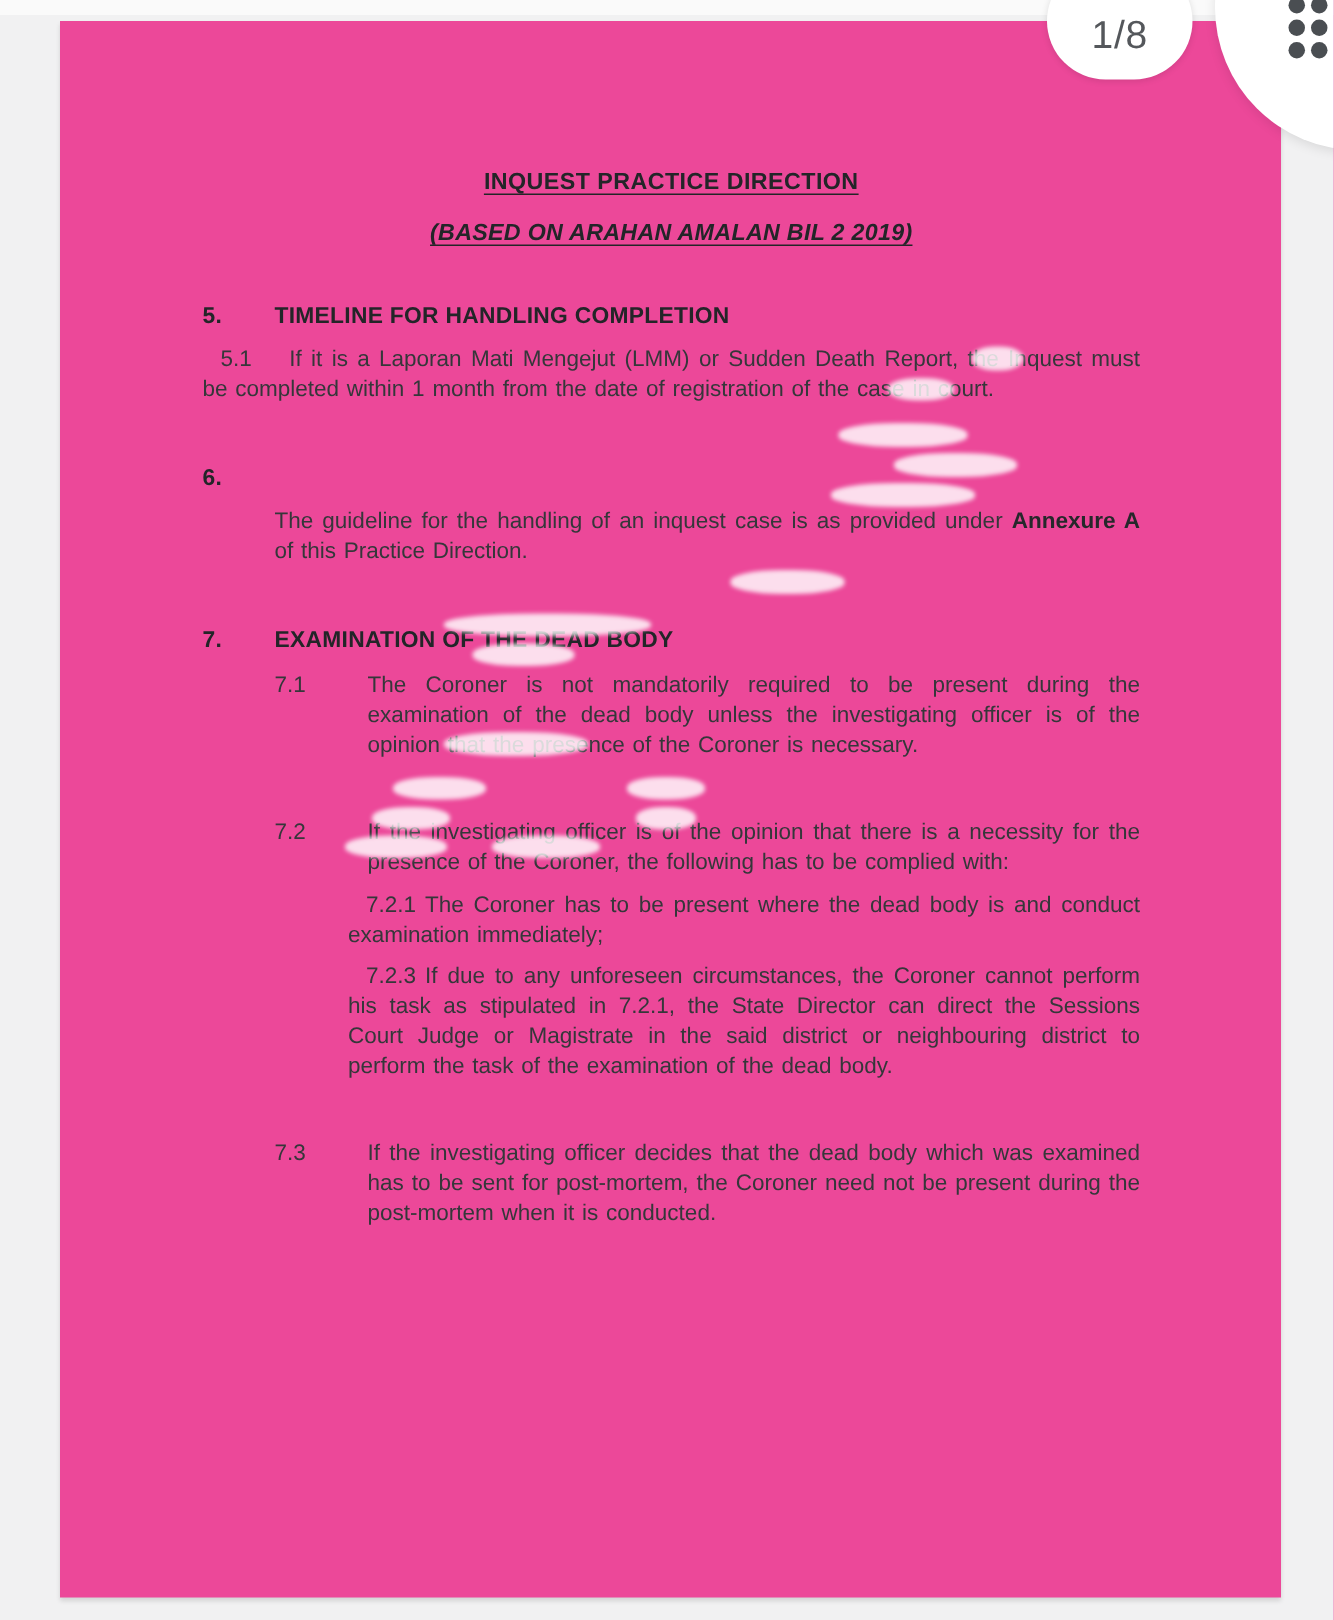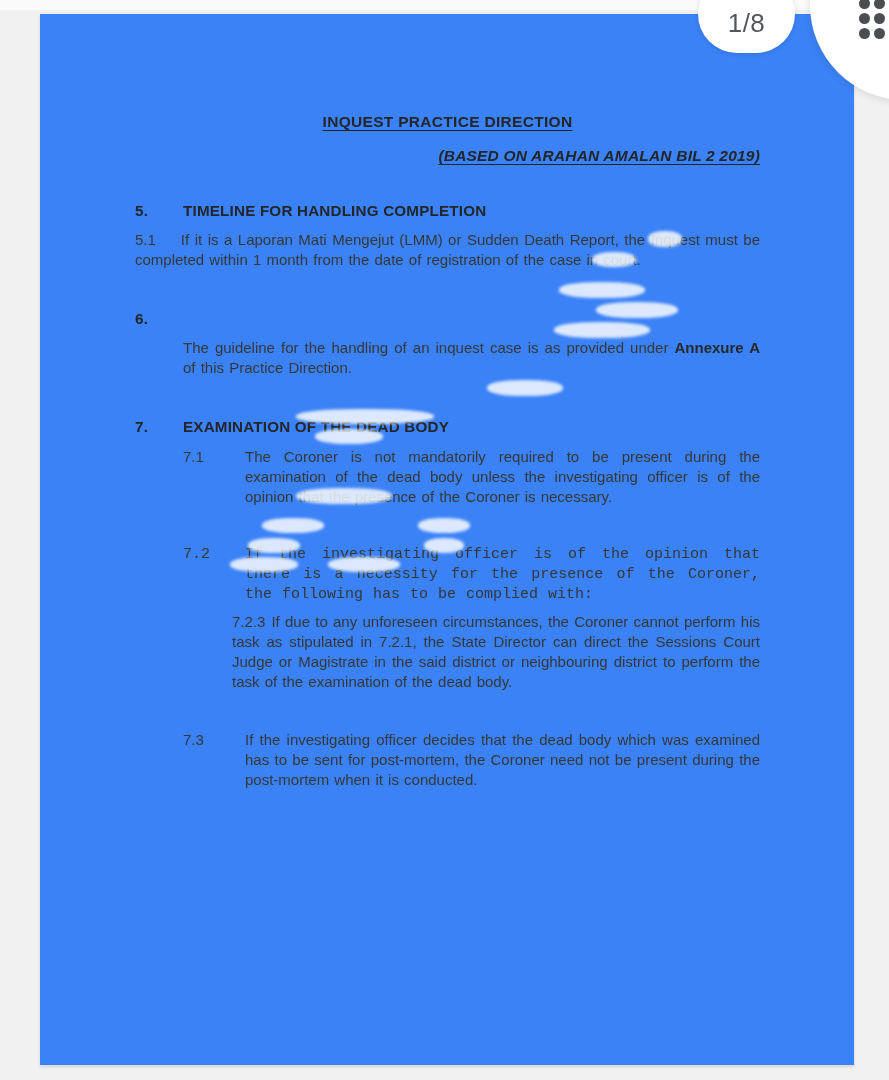--- a/index.html
+++ b/index.html
@@ -18,74 +18,74 @@
   .top-strip {
     position: absolute; left: 0; top: 0;
     width: 889px; height: 10px;
     background: #fafafa;
   }
   
   .page {
     position: absolute;
     left: 40px; top: 14px;
     width: 814px; height: 1051px;
-    background: #3b82f6;
+    background: #ec4899;
     box-shadow: 0 2px 3px rgba(0,0,0,0.12);
     box-sizing: border-box;
     padding: 98px 94px 0 95px;
     color: #35373a;
     font-size: 15px;
     line-height: 20px;
   }
   .doc-title {
     text-align: center;
     font-weight: bold;
     color: #232528;
     font-size: 15.5px;
     letter-spacing: 0.3px;
     text-decoration: underline;
     text-underline-offset: 3px;
   }
   .doc-subtitle {
     margin-top: 14px;
-    text-align: right;
+    text-align: center;
     font-weight: bold;
     font-style: italic;
     color: #232528;
     font-size: 15.5px;
     letter-spacing: 0.2px;
     text-decoration: underline;
     text-underline-offset: 3px;
   }
   .sec-head {
     display: flex;
     font-weight: bold;
     color: #232528;
     font-size: 15.2px;
     letter-spacing: 0.2px;
   }
   .sec-head .sec-num { width: 48px; flex: none; }
   p { margin: 0; }
   .jpara { text-align: justify; word-spacing: 1px; }
-  .plabel-inline { margin-right: 25px; }
+  .plabel-inline { margin-right: 25px; margin-left: 12px; }
   .hang { display: flex; margin-left: 48px; }
   .hang .plabel { width: 49px; flex: none; }
   .hang .ptext { flex: 1; text-align: justify; word-spacing: 1px; margin-left: 13px; }
   .sub-item { margin-left: 97px; }
   .sub-item .plabel-inline { margin-right: 6px; }
   .bold { font-weight: bold; color: #26282b; }
   
   .m-sec5  { margin-top: 35px; }
   .m-p51   { margin-top: 9px;  }
   .m-p52   { margin-top: 10px; }
   .m-sec6  { margin-top: 39px; }
   .m-b6    { margin-top: 9px;  }
   .m-sec7  { margin-top: 39px; }
   .m-p71   { margin-top: 10px; }
-  .m-p72   { margin-top: 38px; font-family: Liberation Mono, monospace; }
+  .m-p72   { margin-top: 38px; }
   .m-p721  { margin-top: 9px;  }
   .m-p722  { margin-top: 9px;  }
   .m-p723  { margin-top: 7px;  }
   .m-p73   { margin-top: 38px; justify-content: flex-end; }
   
   .smudge {
     position: absolute;
     background: rgba(255,255,255,0.82);
     border-radius: 45%;
     filter: blur(1.5px);
@@ -161,20 +161,21 @@
       <span class="sec-title">EXAMINATION OF THE DEAD BODY</span>
     </div>
     <div class="hang m-p71">
       <span class="plabel">7.1</span>
       <span class="ptext">The Coroner is not mandatorily required to be present during the examination of the dead body unless the investigating officer is of the opinion that the presence of the Coroner is necessary.</span>
     </div>
     <div class="hang m-p72">
       <span class="plabel">7.2</span>
       <span class="ptext">If the investigating officer is of the opinion that there is a necessity for the presence of the Coroner, the following has to be complied with:</span>
     </div>
+    <p class="jpara sub-item m-p721"><span class="plabel-inline">7.2.1</span><span>The Coroner has to be present where the dead body is and conduct examination immediately;</span></p>
     <p class="jpara sub-item m-p723"><span class="plabel-inline">7.2.3</span><span>If due to any unforeseen circumstances, the Coroner cannot perform his task as stipulated in 7.2.1, the State Director can direct the Sessions Court Judge or Magistrate in the said district or neighbouring district to perform the task of the examination of the dead body.</span></p>
     <div class="hang m-p73">
       <span class="plabel">7.3</span>
       <span class="ptext">If the investigating officer decides that the dead body which was examined has to be sent for post-mortem, the Coroner need not be present during the post-mortem when it is conducted.</span>
     </div>
 
     <div class="smudge" style="left:608px;top:217px;width:34px;height:16px"></div>
     <div class="smudge" style="left:552px;top:238px;width:44px;height:15px"></div>
     <div class="smudge" style="left:519px;top:268px;width:86px;height:16px"></div>
     <div class="smudge" style="left:556px;top:288px;width:82px;height:16px"></div>

